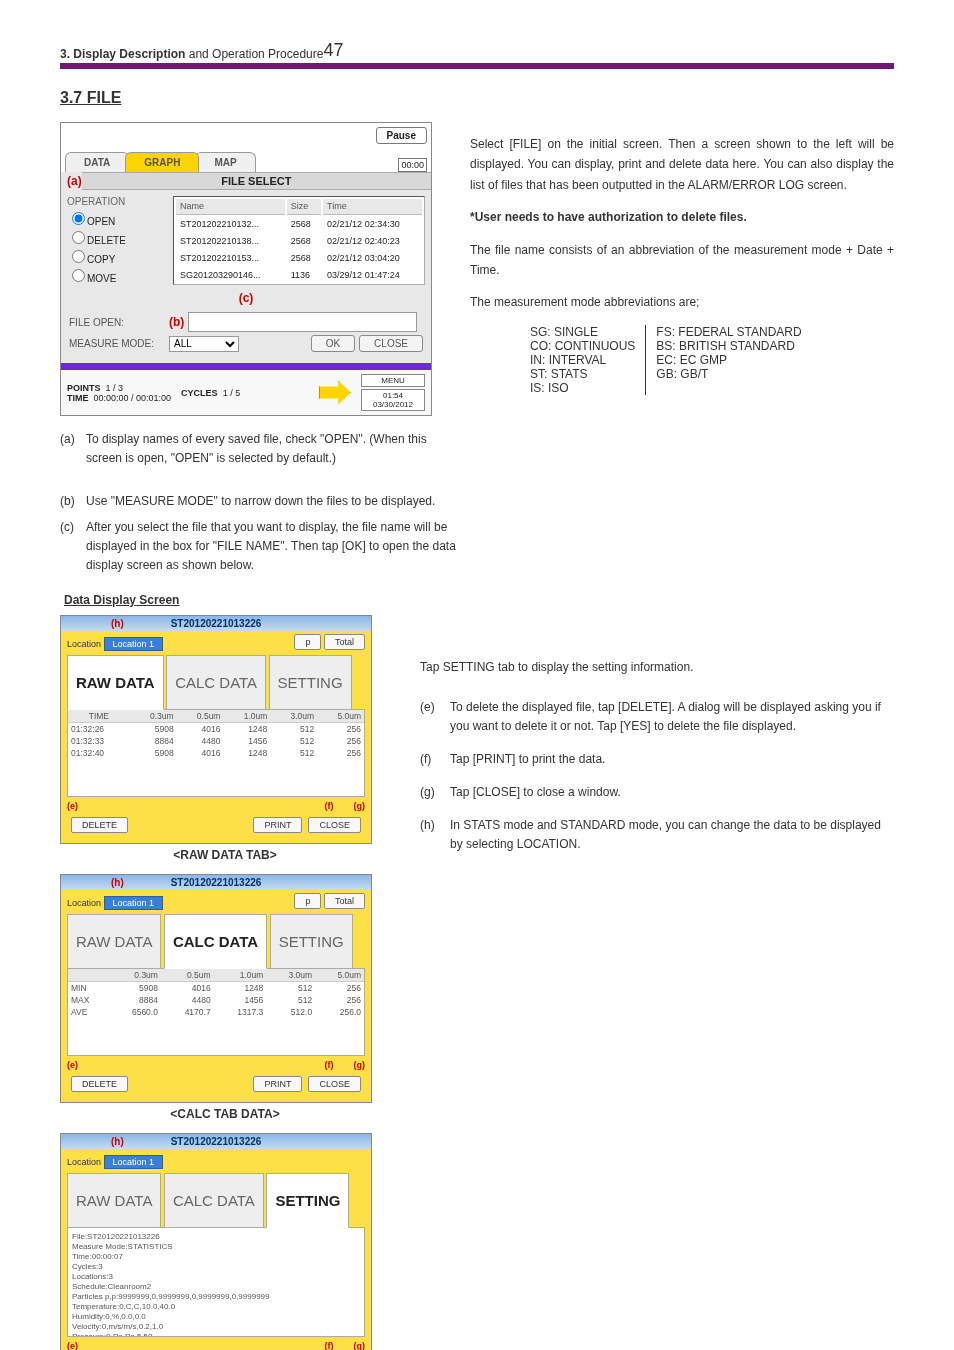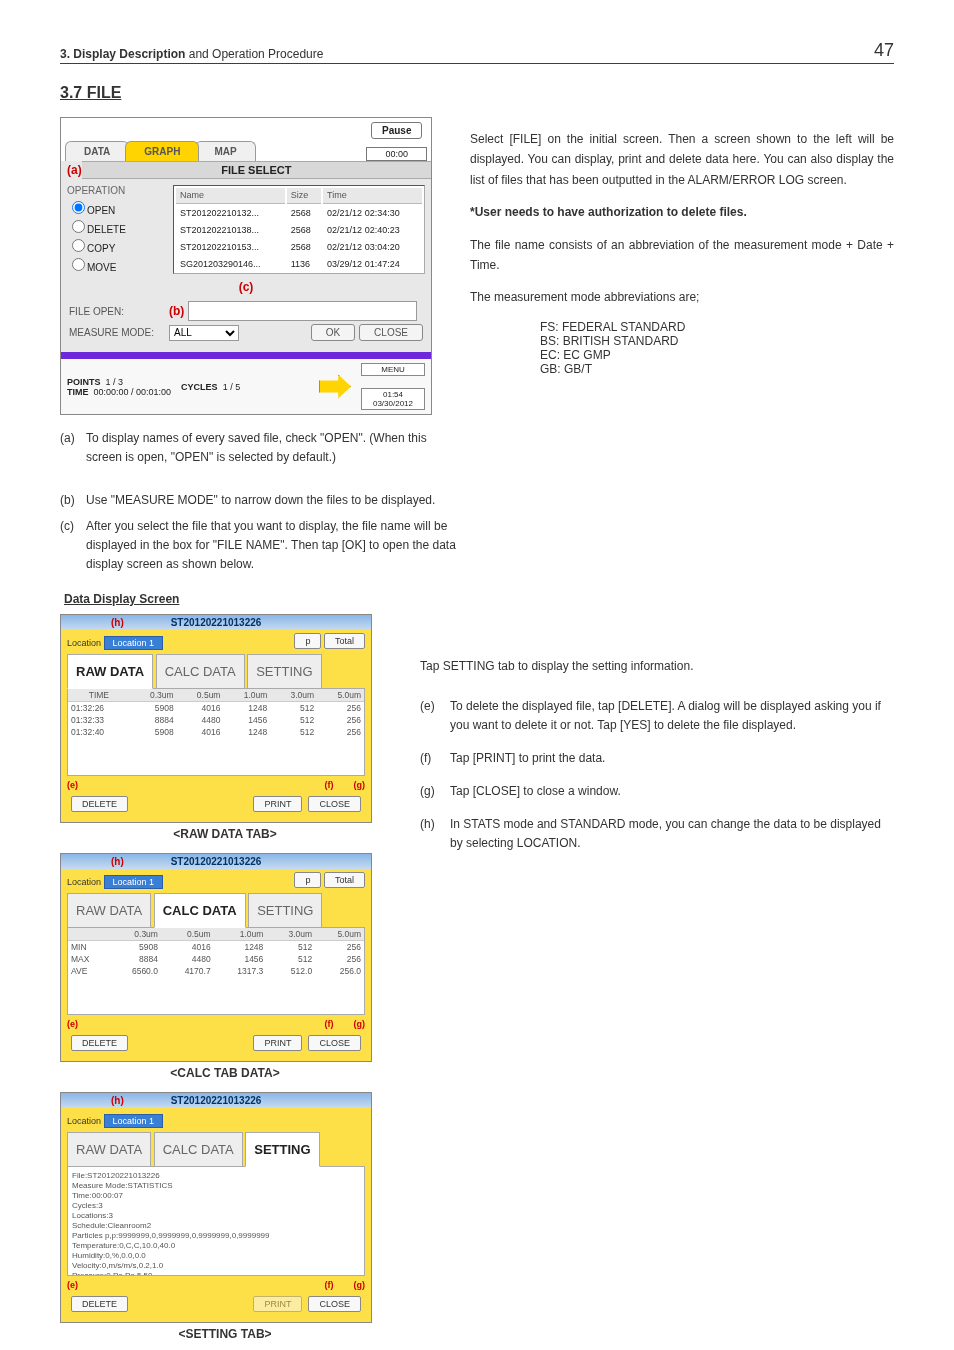--- a/index.html
+++ b/index.html
@@ -7,23 +7,23 @@
     padding: 40px 60px;
     font-family: Verdana, Arial, sans-serif;
     font-size: 12px;
     color: #333;
     width: 954px;
     box-sizing: border-box;
     background: #fff;
   }
   .header-row {
     display: flex;
-    justify-content: space-between;
+    justify-content: flex-start;
     align-items: flex-end;
-    border-bottom: 1px solid #701a75;
+    border-bottom: 6px solid #701a75;
     padding-bottom: 2px;
     margin-bottom: 20px;
   }
   .header-left { }
   .header-right { font-size: 18px; }
   .section-title {
     font-weight: bold;
     font-size: 16px;
     text-decoration: underline;
     margin: 10px 0 15px 0;
@@ -61,34 +61,34 @@
     position: relative;
   }
   .fs-tab.active {
     background: #ffd400;
     z-index: 2;
   }
   .fs-pause-group {
     margin-left: auto;
     display: flex;
     flex-direction: column;
-    align-items: center;
-    gap: 8px;
+    align-items: flex-end;
+    gap: 14px;
   }
   .fs-pause-btn {
     border: 1px solid #777;
     background: #fff;
     padding: 2px 10px;
     font-weight: bold;
     border-radius: 3px;
   }
   .fs-timer {
     border: 1px solid #777;
     background: #fff;
-    padding: 1px 18px;
+    padding: 1px 2px;
     font-size: 9px;
   }
   .fs-select-bar {
     background: #d8d8d8;
     border-top: 1px solid #aaa;
     border-bottom: 1px solid #aaa;
     text-align: center;
     font-weight: bold;
     padding: 2px;
     font-size: 11px;
@@ -211,22 +211,22 @@
     padding: 6px;
     background:#fde047;
   }
   .dd-loc-row { margin-bottom: 4px;}
   .dd-loc-select {
     display:inline-block; background:#3a7fd6; color:#fff; padding:1px 8px;
     border:1px solid #2a5fa6; font-size:9px;
   }
   .dd-tabs { margin-bottom: -1px;}
   .dd-tab {
-    display:inline-block; padding:9px 8px; border:1px solid #aaa;
-    background:#eee; font-size:13px; color:#666; border-bottom:none;
+    display:inline-block; padding:18px 8px; border:1px solid #aaa;
+    background:#eee; font-size:15px; color:#666; border-bottom:none;
     position:relative;
   }
   .dd-tab.active {
     background:#fff; font-weight:bold; color:#222;
     border-bottom: 1px solid #fff;
   }
   .dd-table-box {
     border:1px solid #aaa; background:#fff; height: 86px; overflow:hidden;
     font-size:8.5px;
   }
@@ -348,21 +348,21 @@
       </div>
       <div class="fs-status">
         <div>
           <div><b>POINTS</b>&nbsp;&nbsp;<span>1 / 3</span></div>
           <div><b>TIME</b>&nbsp;&nbsp;<span>00:00:00 / 00:01:00</span></div>
         </div>
         <div><b>CYCLES</b>&nbsp;&nbsp;<span>1 / 5</span></div>
         <div class="arrow"></div>
         <div>
           <div class="fs-menu-box">MENU</div>
-          <div class="fs-menu-box" style="margin-top:12px;">
+          <div class="fs-menu-box" style="margin-top:2px;">
             <div>01:54</div>
             <div>03/30/2012</div>
           </div>
         </div>
       </div>
     </div>
 
     <div class="instruction-list">
       <div class="item">
           <div class="lab">(a)</div>
@@ -370,20 +370,27 @@
         </div>
     </div>
   </div>
 
   <div class="right-col">
     <p class="body-text">Select [FILE] on the initial screen. Then a screen shown to the left will be displayed. You can display, print and delete data here. You can also display the list of files that has been outputted in the ALARM/ERROR LOG screen.</p>
     <p class="body-text bold-red-like">*User needs to have authorization to delete files.</p>
     <p class="body-text">The file name consists of an abbreviation of the measurement mode + Date + Time.</p>
     <p class="body-text">The measurement mode abbreviations are;</p>
     <div class="abbr-box">
+      <div class="abbr-col">
+        <div>SG: SINGLE</div>
+        <div>CO: CONTINUOUS</div>
+        <div>IN: INTERVAL</div>
+        <div>ST: STATS</div>
+        <div>IS: ISO</div>
+      </div>
       <div class="abbr-col">
         <div>FS: FEDERAL STANDARD</div>
         <div>BS: BRITISH STANDARD</div>
         <div>EC: EC GMP</div>
         <div>GB: GB/T</div>
       </div>
     </div>
   </div>
 </div>
 

